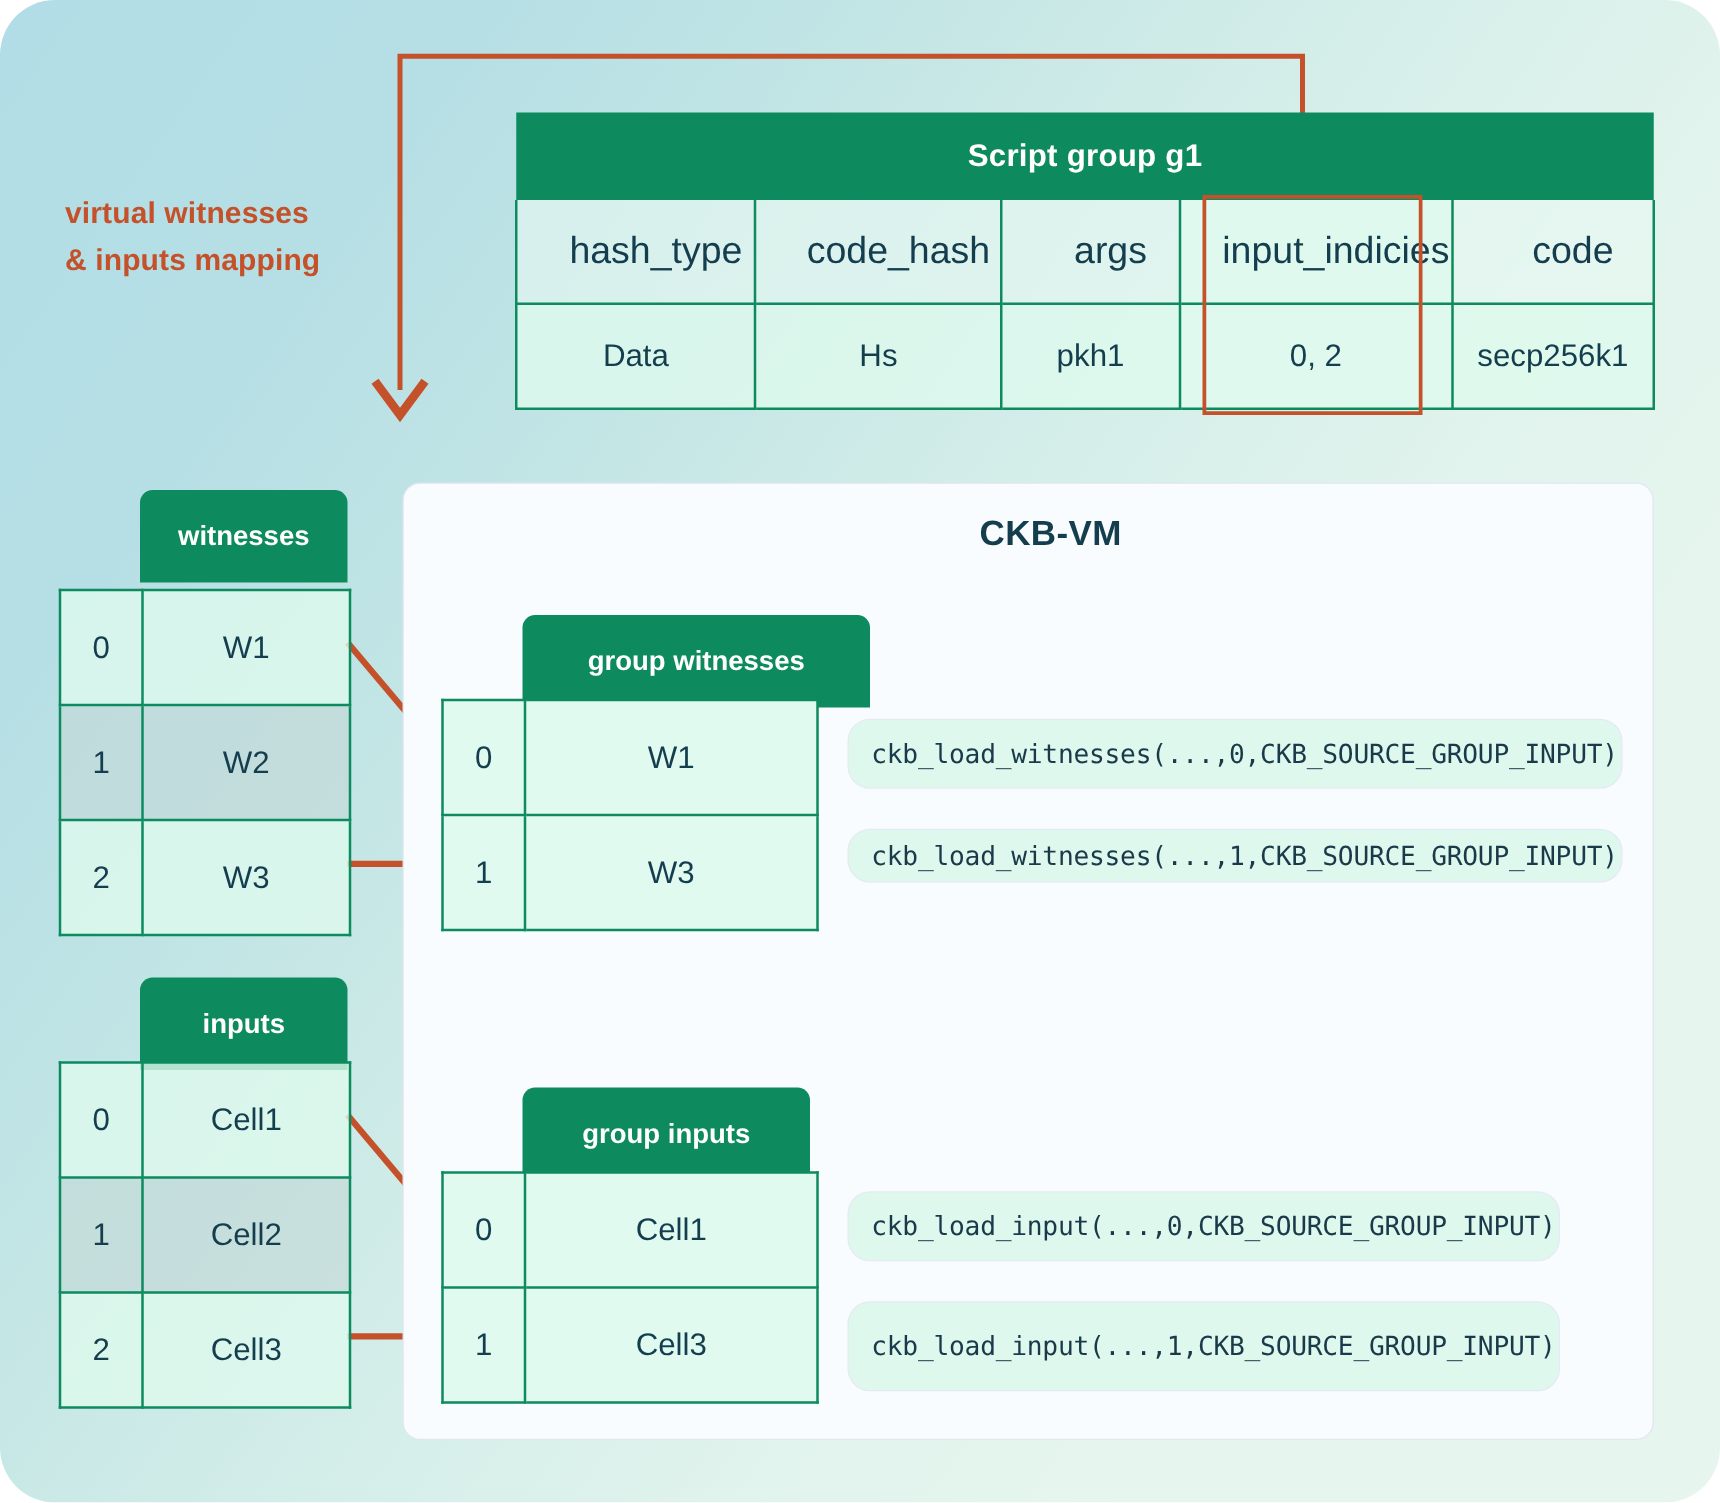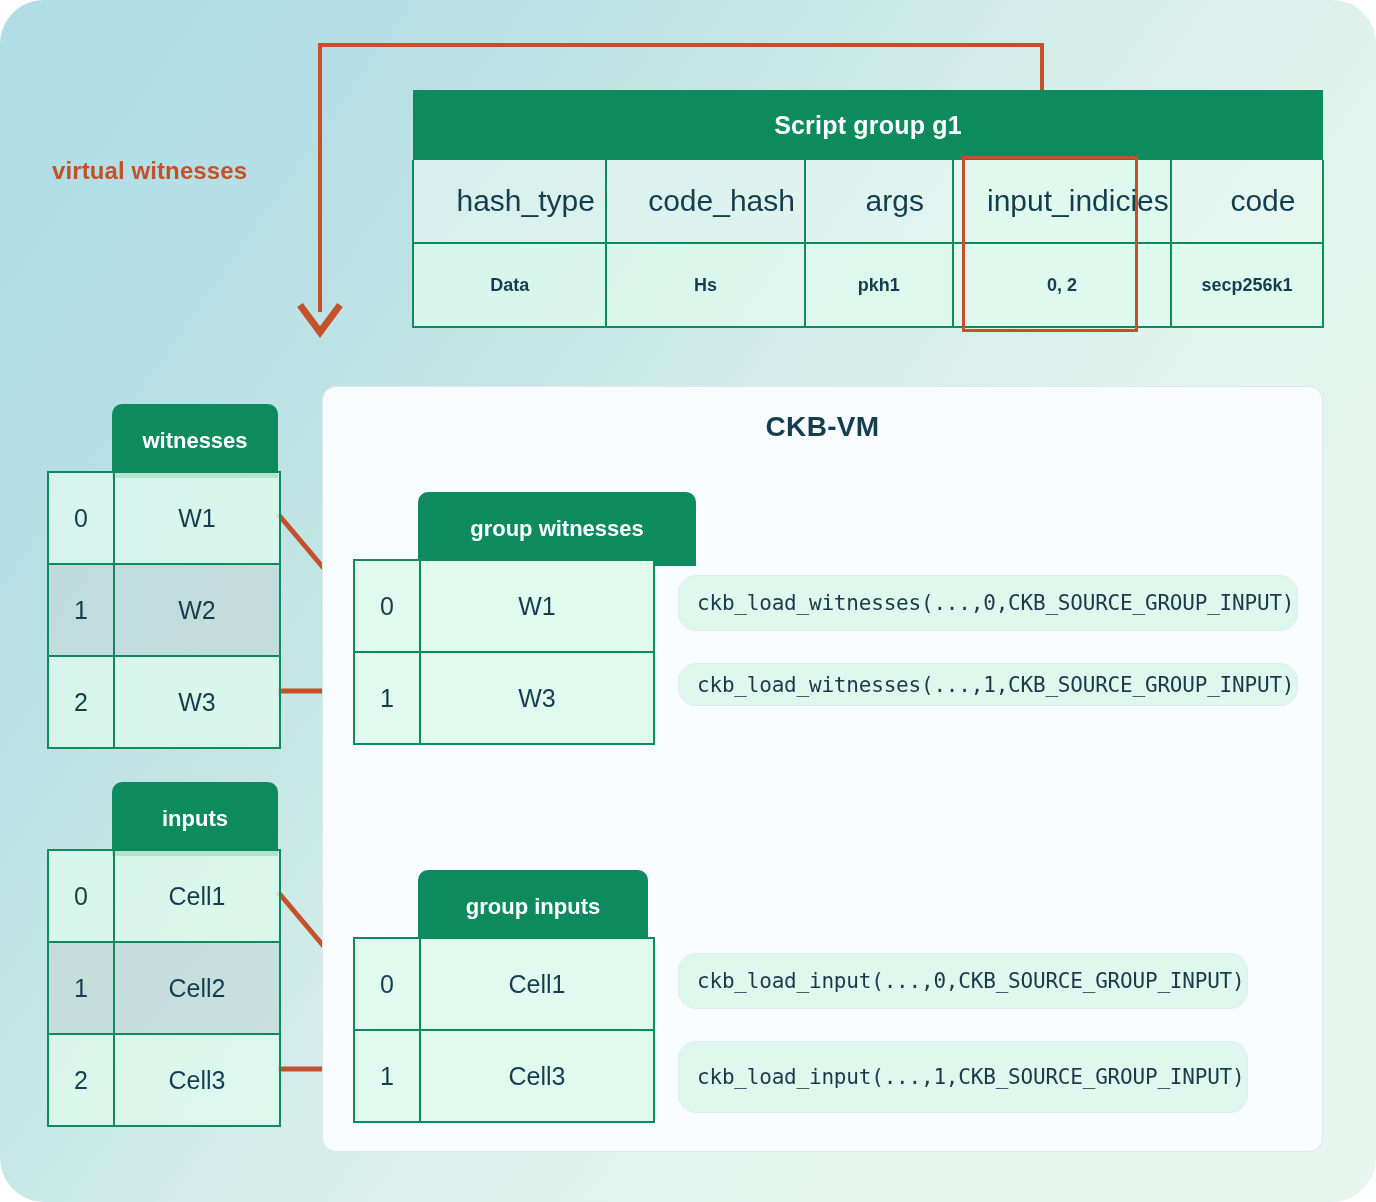--- a/index.html
+++ b/index.html
@@ -74,25 +74,24 @@
     font-size: 30px;
     text-align: center;
     height: 80px;
     width: 182px;
     padding-left: 33px;
   }
   .sg-body td {
     background: rgba(223, 250, 238, 0.80);
     border: 2px solid #0e8a5f;
     color: #143d4e;
-    font-size: 18px;
+    font-size: 25px;
     text-align: center;
     height: 80px;
     width: 182px;
-    font-weight: bold;
   }
   .sg-head td.hl, .sg-body td.hl {
     background: rgba(223, 250, 238, 0.92);
   }
   .hl-frame {
     position: absolute;
     left: 962px;
     top: 156px;
     width: 176px;
     height: 176px;
@@ -116,20 +115,21 @@
   .vm-title {
     position: absolute;
     left: 322px;
     top: 411px;
     width: 1001px;
     text-align: center;
     color: #143d4e;
     font-size: 28px;
     font-weight: bold;
     letter-spacing: 0.3px;
+    padding-left: 18px;
   }
   .tbl-cap {
     position: absolute;
     background: #0e8a5f;
     color: #ffffff;
     font-size: 22px;
     font-weight: bold;
     text-align: center;
     border-radius: 10px 10px 0 0;
     line-height: 74px;
@@ -189,20 +189,21 @@
 
     <polyline points="653,603 678,603" fill="none" stroke="#0e8a5f" stroke-width="3"></polyline>
     <polyline points="653,691 678,691" fill="none" stroke="#0e8a5f" stroke-width="3"></polyline>
 
     <polyline points="653,981 678,981" fill="none" stroke="#0e8a5f" stroke-width="3"></polyline>
     <polyline points="653,1069 678,1069" fill="none" stroke="#0e8a5f" stroke-width="3"></polyline>
   </svg>
 
   <div class="caption">
     <div>virtual witnesses</div>
+    <div>&amp; inputs mapping</div>
   </div>
 
   <table class="sg-table">
     <tbody>
         <tr>
       <td class="sg-title" colspan="5">Script group g1</td>
     </tr>
     <tr class="sg-head">
       <td>hash_type</td>
       <td>code_hash</td>
@@ -217,21 +218,21 @@
       <td class="hl">0, 2</td>
       <td>secp256k1</td>
     </tr>
   </tbody>
     </table>
   <div class="hl-frame"></div>
 
   <div class="vm-panel"></div>
   <div class="vm-title">CKB-VM</div>
 
-  <div class="tbl-cap" style="left:112px; top:404px; width:166px;">witnesses</div>
+  <div class="tbl-cap" style="left:112px; top:392px; width:166px;">witnesses</div>
   <table class="tbl-grid" style="left:47px; top:471px;">
     <tbody>
         <tr>
       <td class="idx">0</td>
       <td class="val">W1</td>
     </tr>
     <tr class="dim">
       <td class="idx">1</td>
       <td class="val">W2</td>
     </tr>

